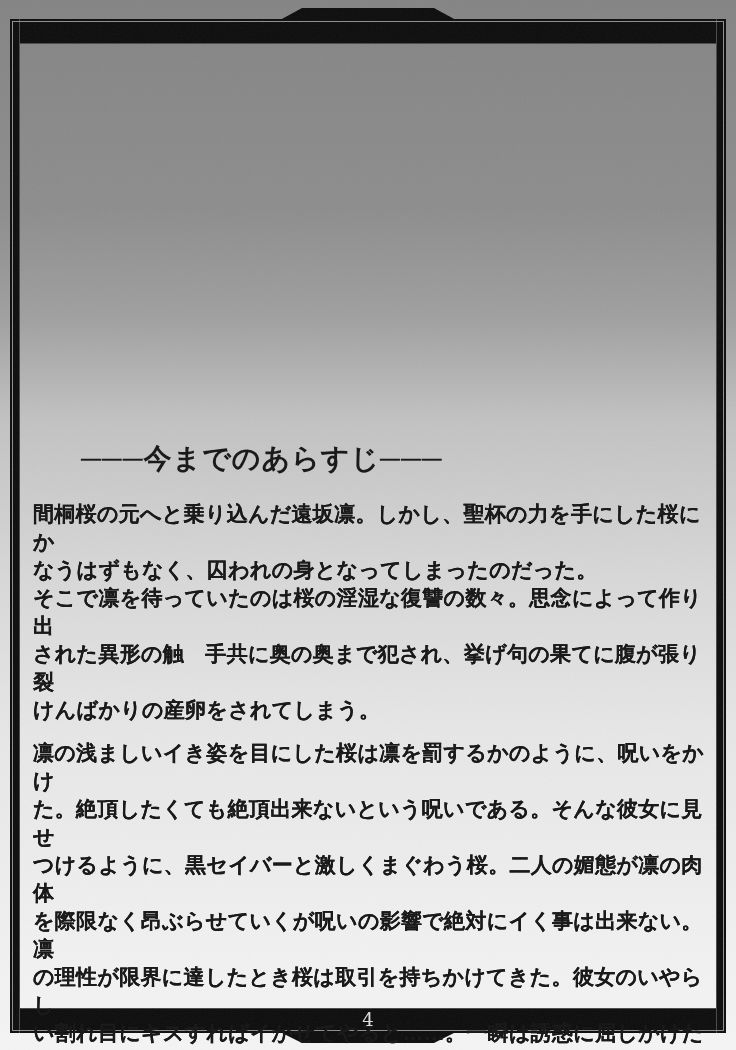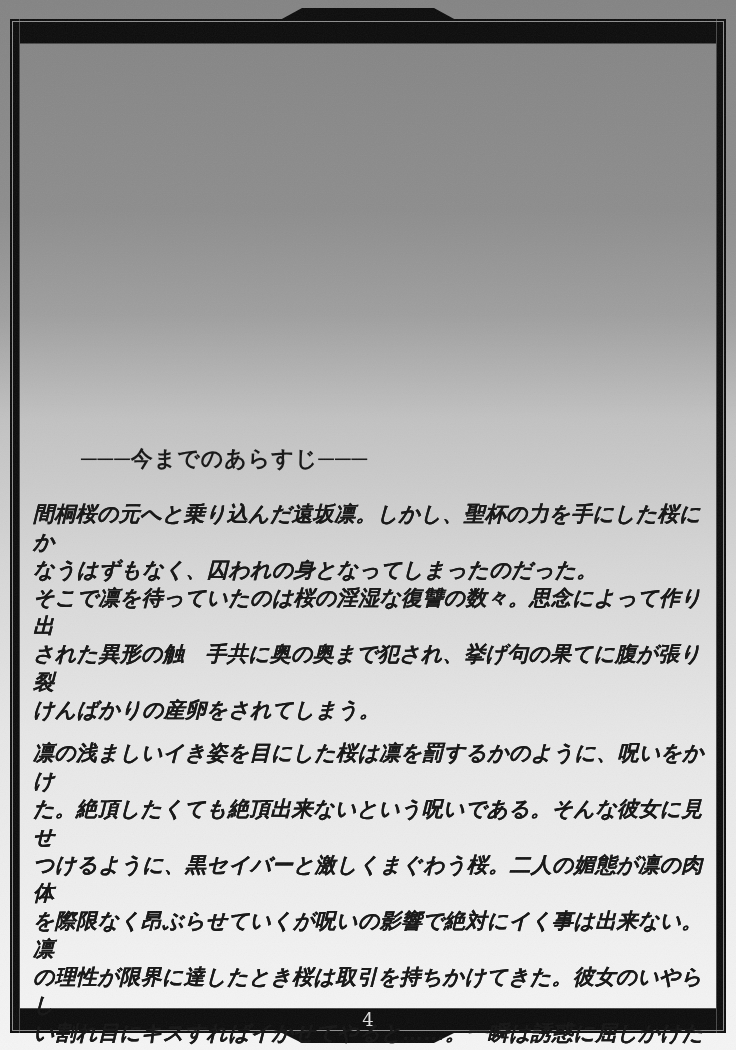--- a/index.html
+++ b/index.html
@@ -33,28 +33,27 @@
     position:absolute;left:0;right:0;top:1010px;z-index:4;
     text-align:center;color:#e0e0e0;
     font-family:"DejaVu Serif",serif;font-size:18px;line-height:20px;
   }
   
   .content{
     position:absolute;left:33px;top:444px;width:678px;z-index:3;
     color:#151515;font-weight:700;
   }
   .story-title{
-    font-size:22px;line-height:30px;letter-spacing:1px;
+    font-size:28px;line-height:30px;letter-spacing:1px;
     margin:0 0 26px 48px;white-space:nowrap;
   }
   .para{
     font-size:21px;line-height:28px;letter-spacing:0.3px;
     margin:0 0 15px 0;white-space:pre-line;
     text-shadow:0 0 0.4px #151515;
-    font-style:italic;
   }
   .noise{position:absolute;inset:0;z-index:5;pointer-events:none;opacity:0.5;}
 </style>
 </head>
 <body>
 
 <div class="page">
 
   <div class="bar bar-top"></div>
   <div class="bar bar-bottom"></div>

